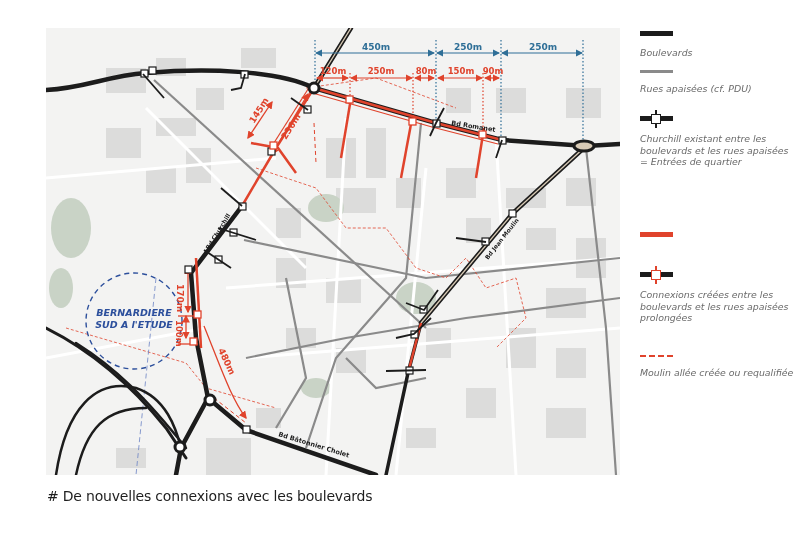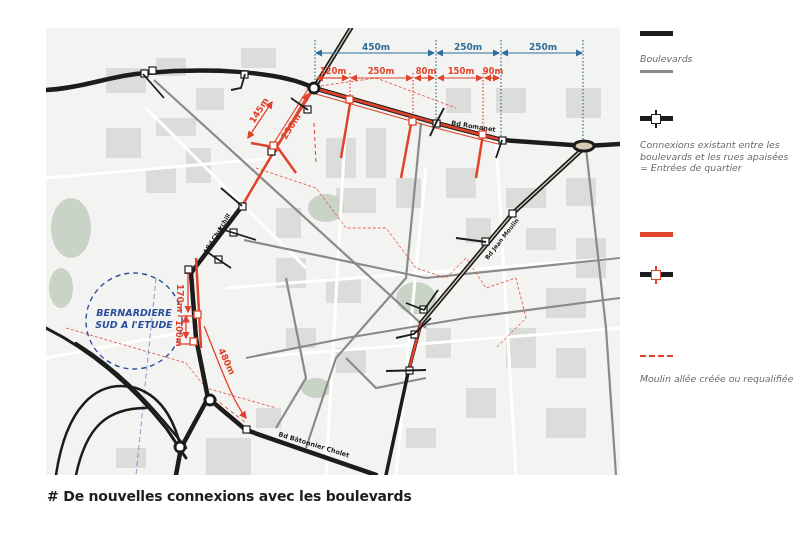--- a/index.html
+++ b/index.html
@@ -2,22 +2,22 @@
 <html><head>
 <meta charset="utf-8">
 <style>
   html, body { margin: 0; padding: 0; background: #ffffff; }
   body { width: 800px; height: 537px; position: relative; overflow: hidden; font-family: "DejaVu Sans", sans-serif; }
   #map { position: absolute; left: 46px; top: 28px; width: 574px; height: 447px; background: #f3f3f2; overflow: hidden; }
   #map svg { position: absolute; left: 0; top: 0; }
   .legend { position: absolute; left: 640px; top: 28px; width: 155px; }
   .leg-item { position: absolute; left: 0; width: 155px; }
   .leg-sym { display: block; height: 14px; position: relative; }
-  .leg-text { display: block; font-family: "DejaVu Sans", sans-serif; font-style: italic; font-size: 9.4px; line-height: 11.5px; color: #6a6a6a; margin-top: 11px; }
-  .title { position: absolute; left: 47px; top: 488px; font-family: "DejaVu Sans", sans-serif; font-weight: bold; font-size: 14px; color: #1e1e1e; letter-spacing: -0.2px; }
+  .leg-text { display: block; font-family: "DejaVu Sans", sans-serif; font-style: italic; font-size: 9.4px; line-height: 11.5px; color: #6a6a6a; margin-top: 5px; }
+  .title { position: absolute; left: 47px; top: 488px; font-family: "DejaVu Sans", sans-serif; font-weight: normal; font-size: 14px; color: #1e1e1e; letter-spacing: -0.2px; }
   .svgtxt { font-family: "DejaVu Sans", sans-serif; }
 </style>
 </head>
 <body>
 
 <div id="map">
 <svg width="574" height="447" viewBox="0 0 574 447" xmlns="http://www.w3.org/2000/svg">
   <defs>
     <marker id="ar" markerWidth="6" markerHeight="6" refX="5" refY="3" orient="auto">
           <path d="M0,0 L6,3 L0,6 z" fill="#e0432c"></path>
@@ -264,40 +264,42 @@
   <div class="leg-item" style="top:0px">
     <span class="leg-sym">
         <span style="position:absolute;left:0;top:3px;width:33px;height:5px;background:#1c1c1c"></span>
       </span>
     <span class="leg-text">Boulevards</span>
   </div>
   <div class="leg-item" style="top:36px">
     <span class="leg-sym">
         <span style="position:absolute;left:0;top:6px;width:33px;height:3px;background:#8a8a8a"></span>
       </span>
+    <span class="leg-text">Rues apaisées (cf. PDU)</span>
   </div>
   <div class="leg-item" style="top:82px">
     <span class="leg-sym" style="height:18px">
       <span style="position:absolute;left:0;top:6px;width:33px;height:5px;background:#1c1c1c"></span>
       <span style="position:absolute;left:15px;top:0;width:2px;height:18px;background:#1c1c1c"></span>
       <span style="position:absolute;left:11px;top:4px;width:8px;height:8px;background:#fff;border:1px solid #1c1c1c"></span>
     </span>
-    <span class="leg-text">Connexions existant entre les boulevards et les rues apaisées = Entrées de quartier</span>
+    <span class="leg-text">Churchill existant entre les boulevards et les rues apaisées = Entrées de quartier</span>
   </div>
   <div class="leg-item" style="top:200px">
     <span class="leg-sym">
         <span style="position:absolute;left:0;top:4px;width:33px;height:5px;background:#e0432c"></span>
       </span>
   </div>
   <div class="leg-item" style="top:238px">
     <span class="leg-sym" style="height:18px">
       <span style="position:absolute;left:0;top:6px;width:33px;height:5px;background:#1c1c1c"></span>
       <span style="position:absolute;left:15px;top:0;width:2px;height:18px;background:#e0432c"></span>
       <span style="position:absolute;left:11px;top:4px;width:8px;height:8px;background:#fff;border:1px solid #e0432c"></span>
     </span>
+    <span class="leg-text">Connexions créées entre les boulevards et les rues apaisées prolongées</span>
   </div>
   <div class="leg-item" style="top:320px">
     <span class="leg-sym">
         <span style="position:absolute;left:0;top:7px;width:33px;height:0;border-top:2px dashed #e0432c"></span>
       </span>
     <span class="leg-text">Moulin allée créée ou requalifiée</span>
   </div>
 </div>
 
 <div class="title"># De nouvelles connexions avec les boulevards</div>

